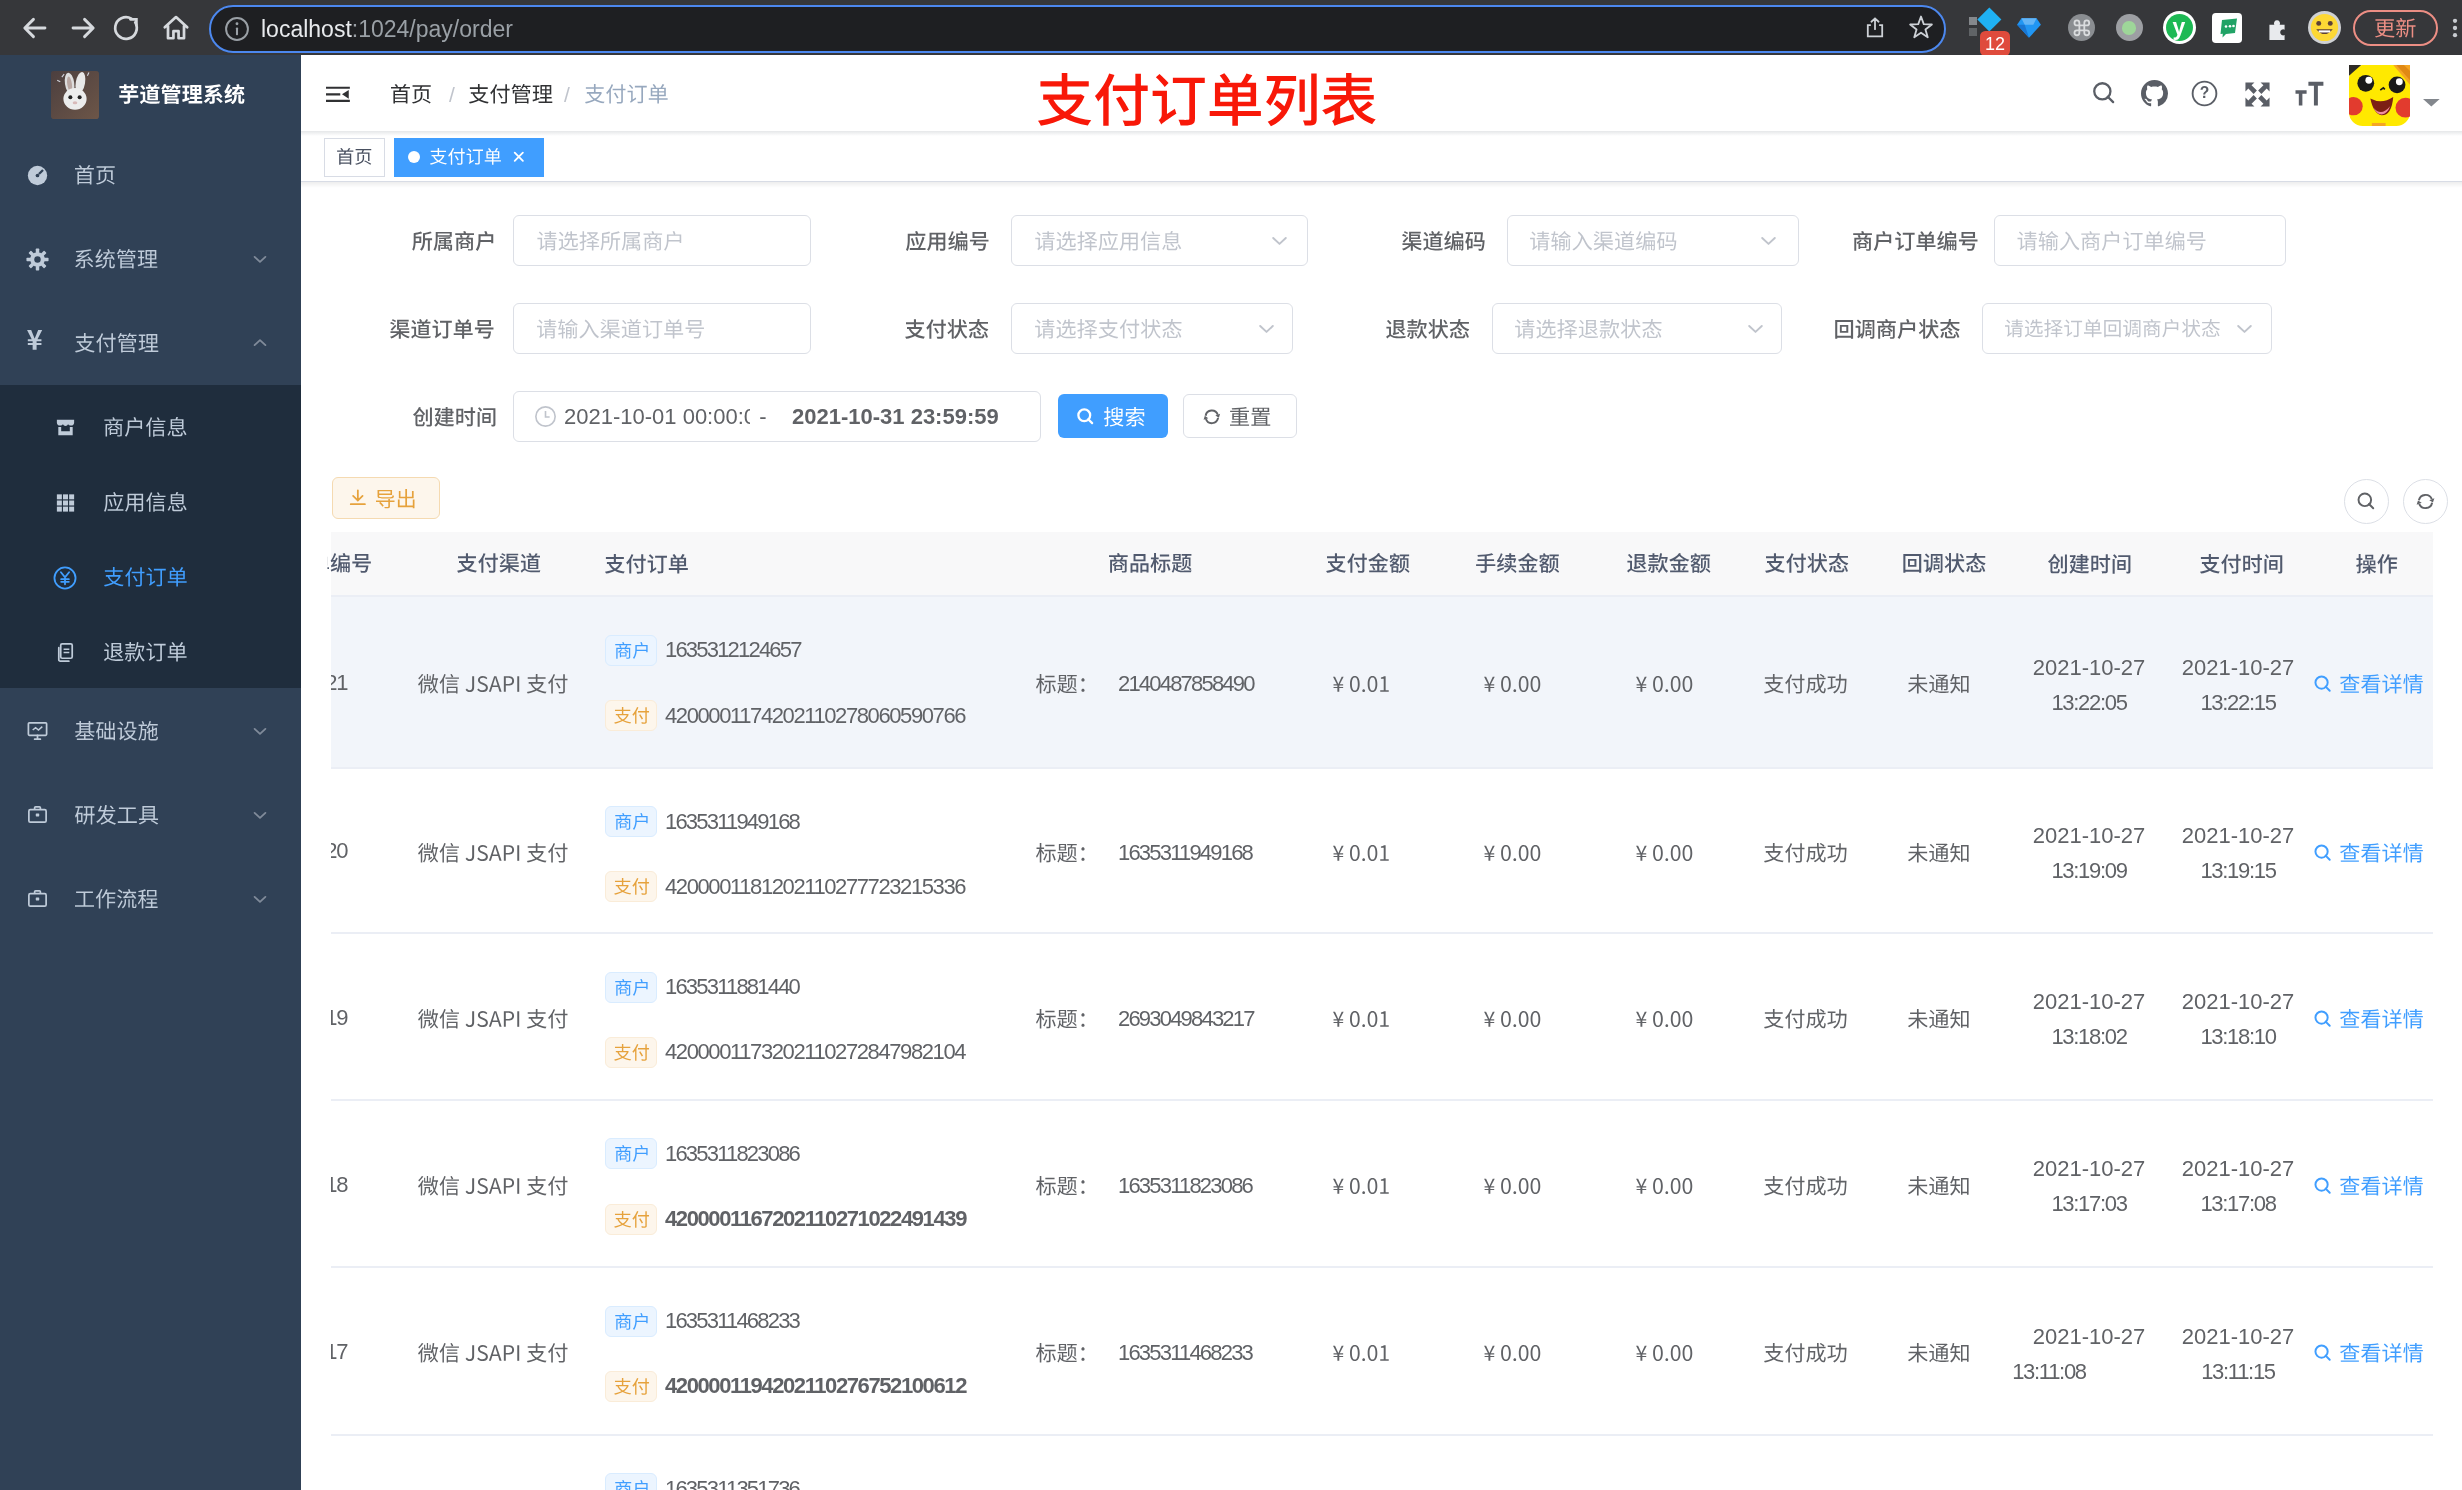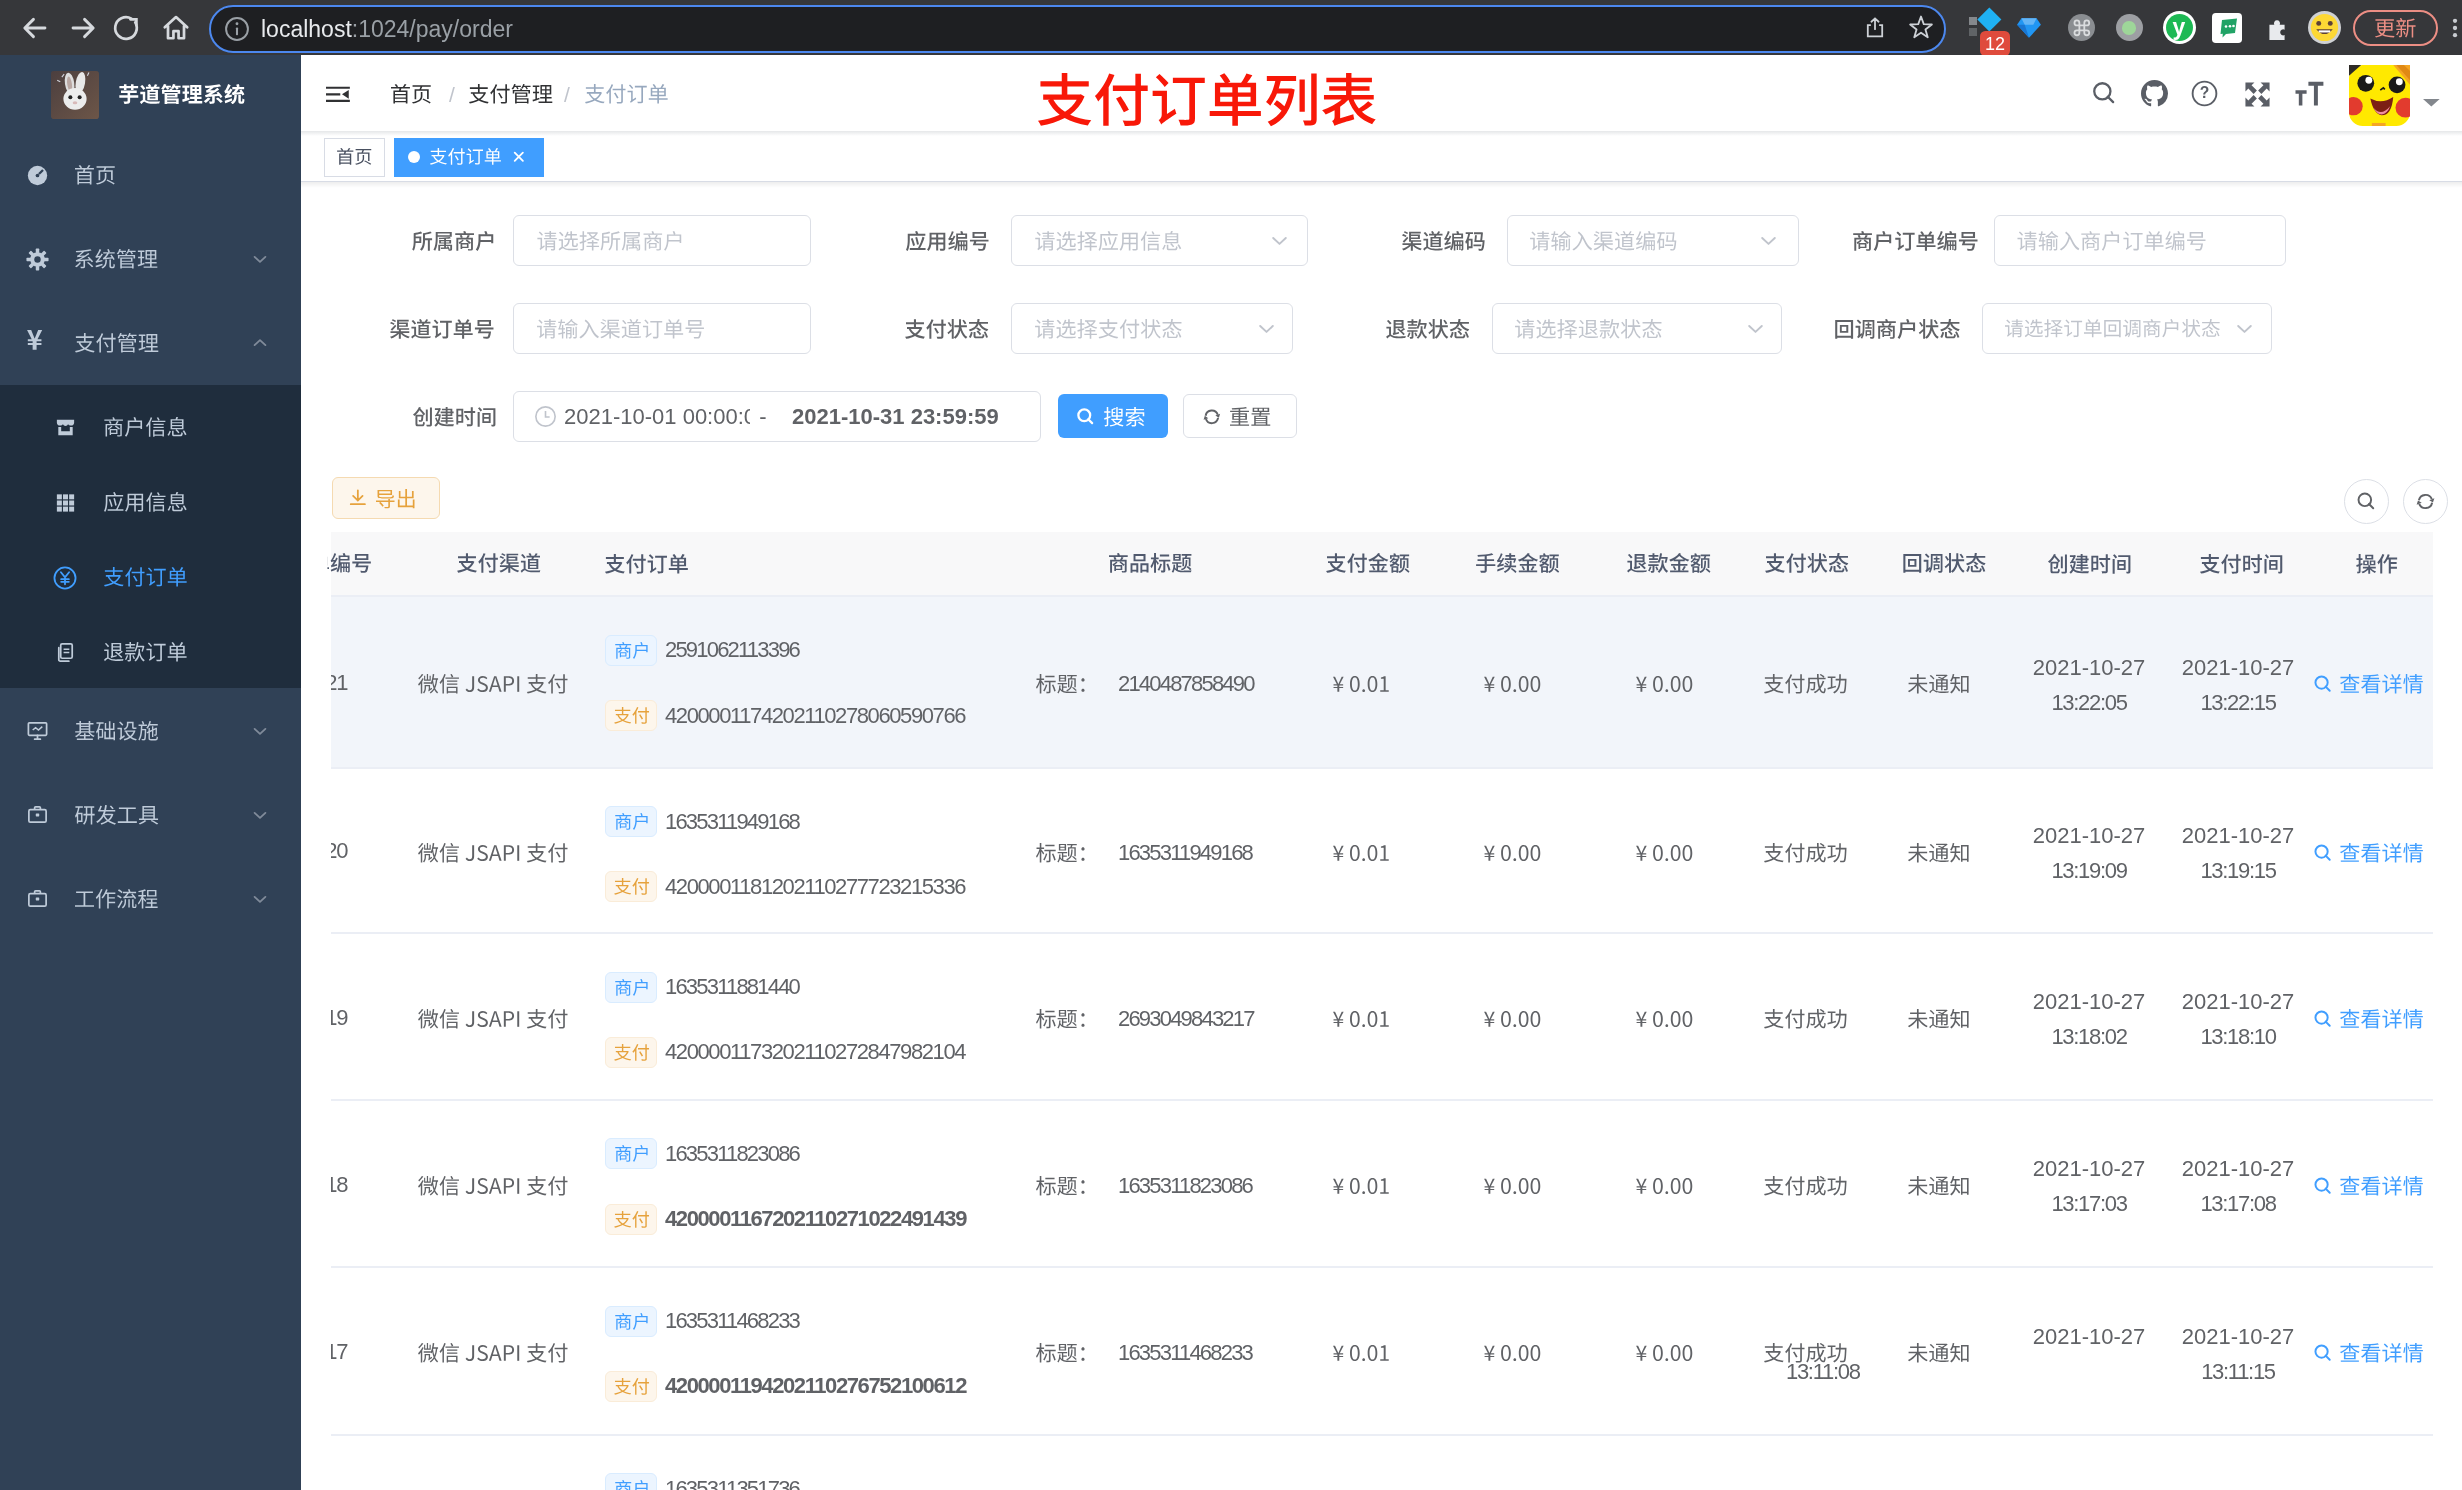--- a/index.html
+++ b/index.html
@@ -1056,21 +1056,21 @@
         </div>
         <div style="position:absolute;left:274px;top:38px;width:52px;height:31px;background:#ecf5ff;border:1.5px solid #d9ecff;border-radius:6px"></div>
         <div style="position:absolute;left:284px;top:45px;width:32px;height:17px;">
           <svg width="33" height="17.4" viewBox="0 0 43 23" xmlns="http://www.w3.org/2000/svg">
             <g fill="#409eff" transform="scale(24) translate(-0.0610,0.8450)">
               <use href="#gR5546"></use>
               <use href="#gR6237" x="1"></use>
             </g>
           </svg>
         </div>
-        <div style="position:absolute;left:334px;top:42px;font-size:22px;line-height:22px;color:#606266;font-weight:400;letter-spacing:-1.8px;white-space:pre">2591062113396</div>
+        <div style="position:absolute;left:334px;top:42px;font-size:22px;line-height:22px;color:#606266;font-weight:400;letter-spacing:-1.8px;white-space:pre">1635312124657</div>
         <div style="position:absolute;left:274px;top:103px;width:52px;height:31px;background:#fdf6ec;border:1.5px solid #faecd8;border-radius:6px"></div>
         <div style="position:absolute;left:283px;top:110px;width:35px;height:16.7px;">
           <svg width="36" height="17.4" viewBox="0 0 47 23" xmlns="http://www.w3.org/2000/svg">
             <g fill="#e6a23c" transform="scale(24) translate(-0.0360,0.8400)">
               <use href="#gR652f"></use>
               <use href="#gR4ed8" x="1"></use>
             </g>
           </svg>
         </div>
         <div style="position:absolute;left:334px;top:108px;font-size:22px;line-height:22px;color:#606266;font-weight:400;letter-spacing:-1.4px;white-space:pre">4200001174202110278060590766</div>
@@ -1606,21 +1606,21 @@
         <div style="position:absolute;left:1577px;top:746px;width:61px;height:19.5px;">
           <svg width="61" height="19.7" viewBox="0 0 81 26" xmlns="http://www.w3.org/2000/svg">
             <g fill="#606266" transform="scale(28) translate(-0.0340,0.8410)">
               <use href="#gR672a"></use>
               <use href="#gR901a" x="1"></use>
               <use href="#gR77e5" x="2"></use>
             </g>
           </svg>
         </div>
         <div style="position:absolute;left:1455px;width:606px;text-align:center;top:729px;font-size:22px;line-height:22px;color:#606266;font-weight:400;white-space:pre">2021-10-27</div>
-        <div style="position:absolute;left:1455px;width:606px;text-align:left;top:764px;font-size:22px;line-height:22px;color:#606266;font-weight:400;letter-spacing:-1.3px;white-space:pre">13:11:08</div>
+        <div style="position:absolute;left:1415px;width:606px;text-align:center;top:764px;font-size:22px;line-height:22px;color:#606266;font-weight:400;letter-spacing:-1.3px;white-space:pre">13:11:08</div>
         <div style="position:absolute;left:1604px;width:606px;text-align:center;top:729px;font-size:22px;line-height:22px;color:#606266;font-weight:400;white-space:pre">2021-10-27</div>
         <div style="position:absolute;left:1604px;width:606px;text-align:center;top:764px;font-size:22px;line-height:22px;color:#606266;font-weight:400;letter-spacing:-1.3px;white-space:pre">13:11:15</div>
         <div style="position:absolute;left:1982px;top:746px;line-height:0">
           <svg width="20.4" height="20.4" viewBox="0 0 27 27" xmlns="http://www.w3.org/2000/svg">
             <circle cx="11.34" cy="11.34" r="8.1" stroke="#409eff" stroke-width="2.6" fill="none"></circle>
             <path d="M16.74 16.74 L22.139999999999997 22.139999999999997" stroke="#409eff" stroke-width="2.6" fill="none" stroke-linecap="round" stroke-linejoin="round"></path>
           </svg>
         </div>
         <div style="position:absolute;left:2009px;top:746px;width:83px;height:19.6px;">
           <svg width="83" height="19.7" viewBox="0 0 110 26" xmlns="http://www.w3.org/2000/svg">

